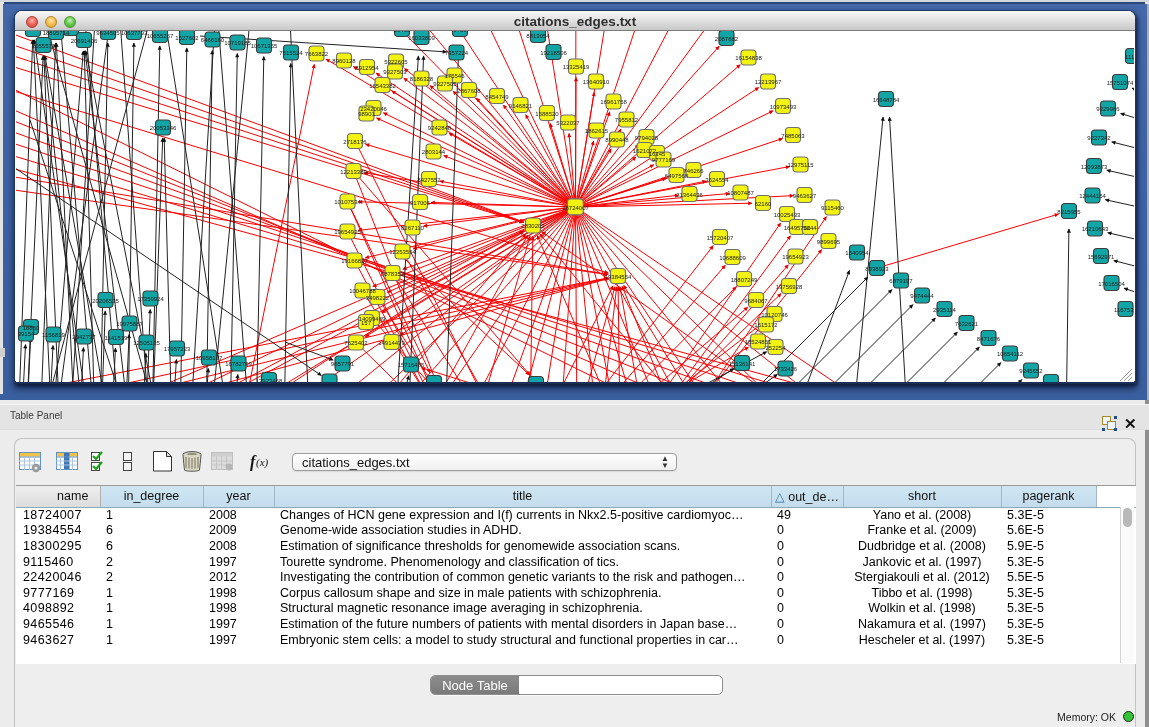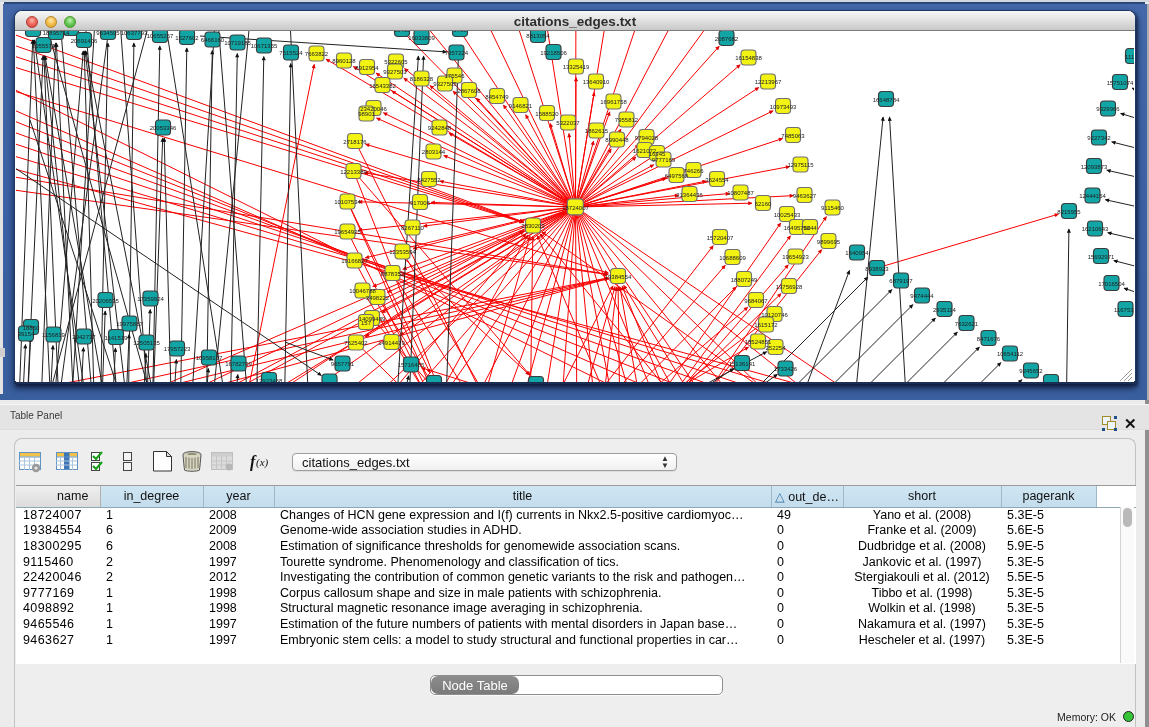--- a/index.html
+++ b/index.html
@@ -51,21 +51,21 @@
 td.c0 { padding-left:7px; letter-spacing:0.4px; }
 td.c5 { text-align:center; padding:0; }
 .scrolltrack { position:absolute; right:1px; top:68px; width:14px; height:156px; background:#fafafa;
   border-left:1px solid #d4d4d4; }
 .scrollthumb { position:absolute; left:2px; top:1px; width:9px; height:19px; background:#b9b9b9;
   border-radius:5px; }
 .tabs { position:absolute; left:415px; top:236px; width:293px; height:20px; border:1px solid #8e8e8e;
   border-radius:5px; overflow:hidden; background:#fff; display:flex;
   box-shadow:0 1px 0 rgba(255,255,255,0.7); }
 .tab { font-size:13px; color:#111; text-align:center; padding-top:2px; height:100%; }
-.tab.sel { background:linear-gradient(180deg,#8c8c8c,#7a7a7a); color:#fff;border-radius:7px; }
+.tab.sel { background:linear-gradient(180deg,#8c8c8c,#7a7a7a); color:#fff; }
 .tab + .tab { border-left:1px solid #9e9e9e;margin-top:48px; }
 .statusrow { position:absolute; left:0; top:300px; width:1149px; height:27px; }
 .memtext { position:absolute; right:33px; top:11px; font-size:10.5px; color:#222; }
 .memdot { position:absolute; right:15px; top:11px; width:11px; height:11px; border-radius:50%;
   background:#35c435; border:1.2px solid #222; }
 .rightsliver2 { position:absolute; right:0; top:0; width:4px; height:327px; background:#8f8f8f; }
 </style></head>
 <body>
 <div class="topstrip"></div>
 <div class="topline"></div>

